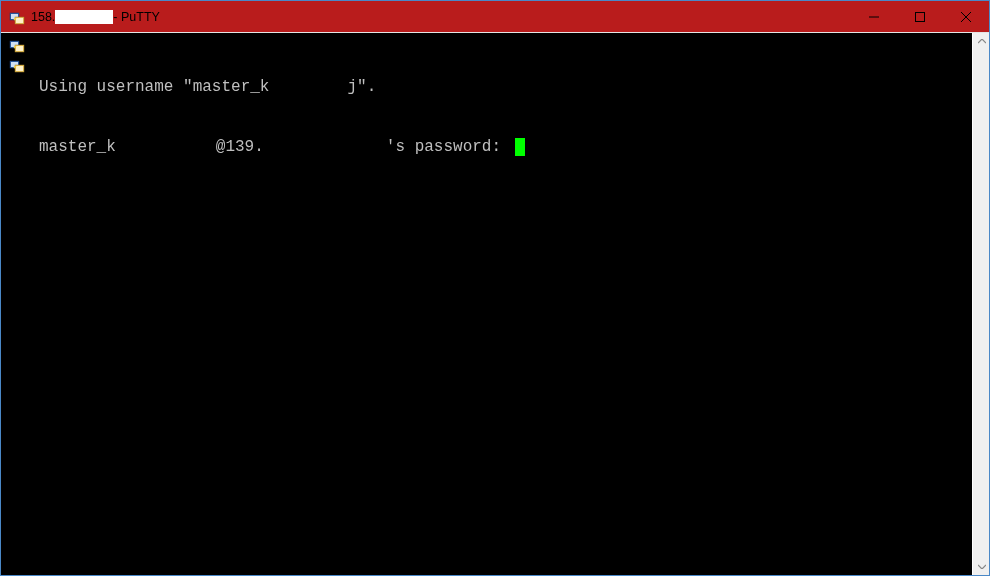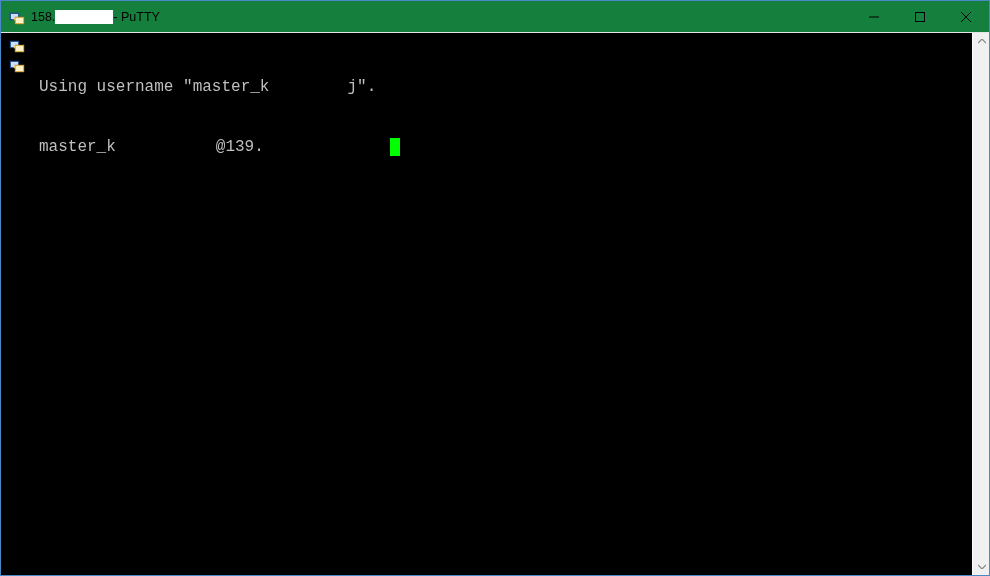--- a/index.html
+++ b/index.html
@@ -10,21 +10,21 @@
     body {
       width: 990px;
       height: 576px;
       background: #fff;
       font-family: "Segoe UI", Tahoma, sans-serif;
       overflow: hidden;
       border: 1px solid #4a88c7;
     }
     .titlebar {
       height: 32px;
-      background: #15803d;
+      background: #b91c1c;
       display: flex;
       align-items: center;
       border-bottom: 1px solid #e5e5e5;
     }
     .titlebar-icon {
       width: 16px;
       height: 16px;
       margin: 0 6px 0 8px;
       position: relative;
     }
@@ -191,20 +191,21 @@
     <div class="term-line">
       <span>Using username "master_k</span>
       <span class="blk" id="r1" style="width: 78px;"></span>
       <span>j".</span>
     </div>
     <div class="term-line">
       <span>master_k</span>
       <span class="blk" id="r2a" style="width: 100px;"></span>
       <span>@139.</span>
       <span class="blk" id="r2b" style="width: 122px;"></span>
+      <span>'s password: </span>
       <span class="cursor"></span>
     </div>
   </div>
 
   <div class="scrollbar">
     <div class="scroll-arrow up">
       <svg width="8" height="5" viewBox="0 0 8 5">
           <path d="M0 4 L4 0 L8 4" fill="none" stroke="#888" stroke-width="1.2"></path>
         </svg>
     </div>

